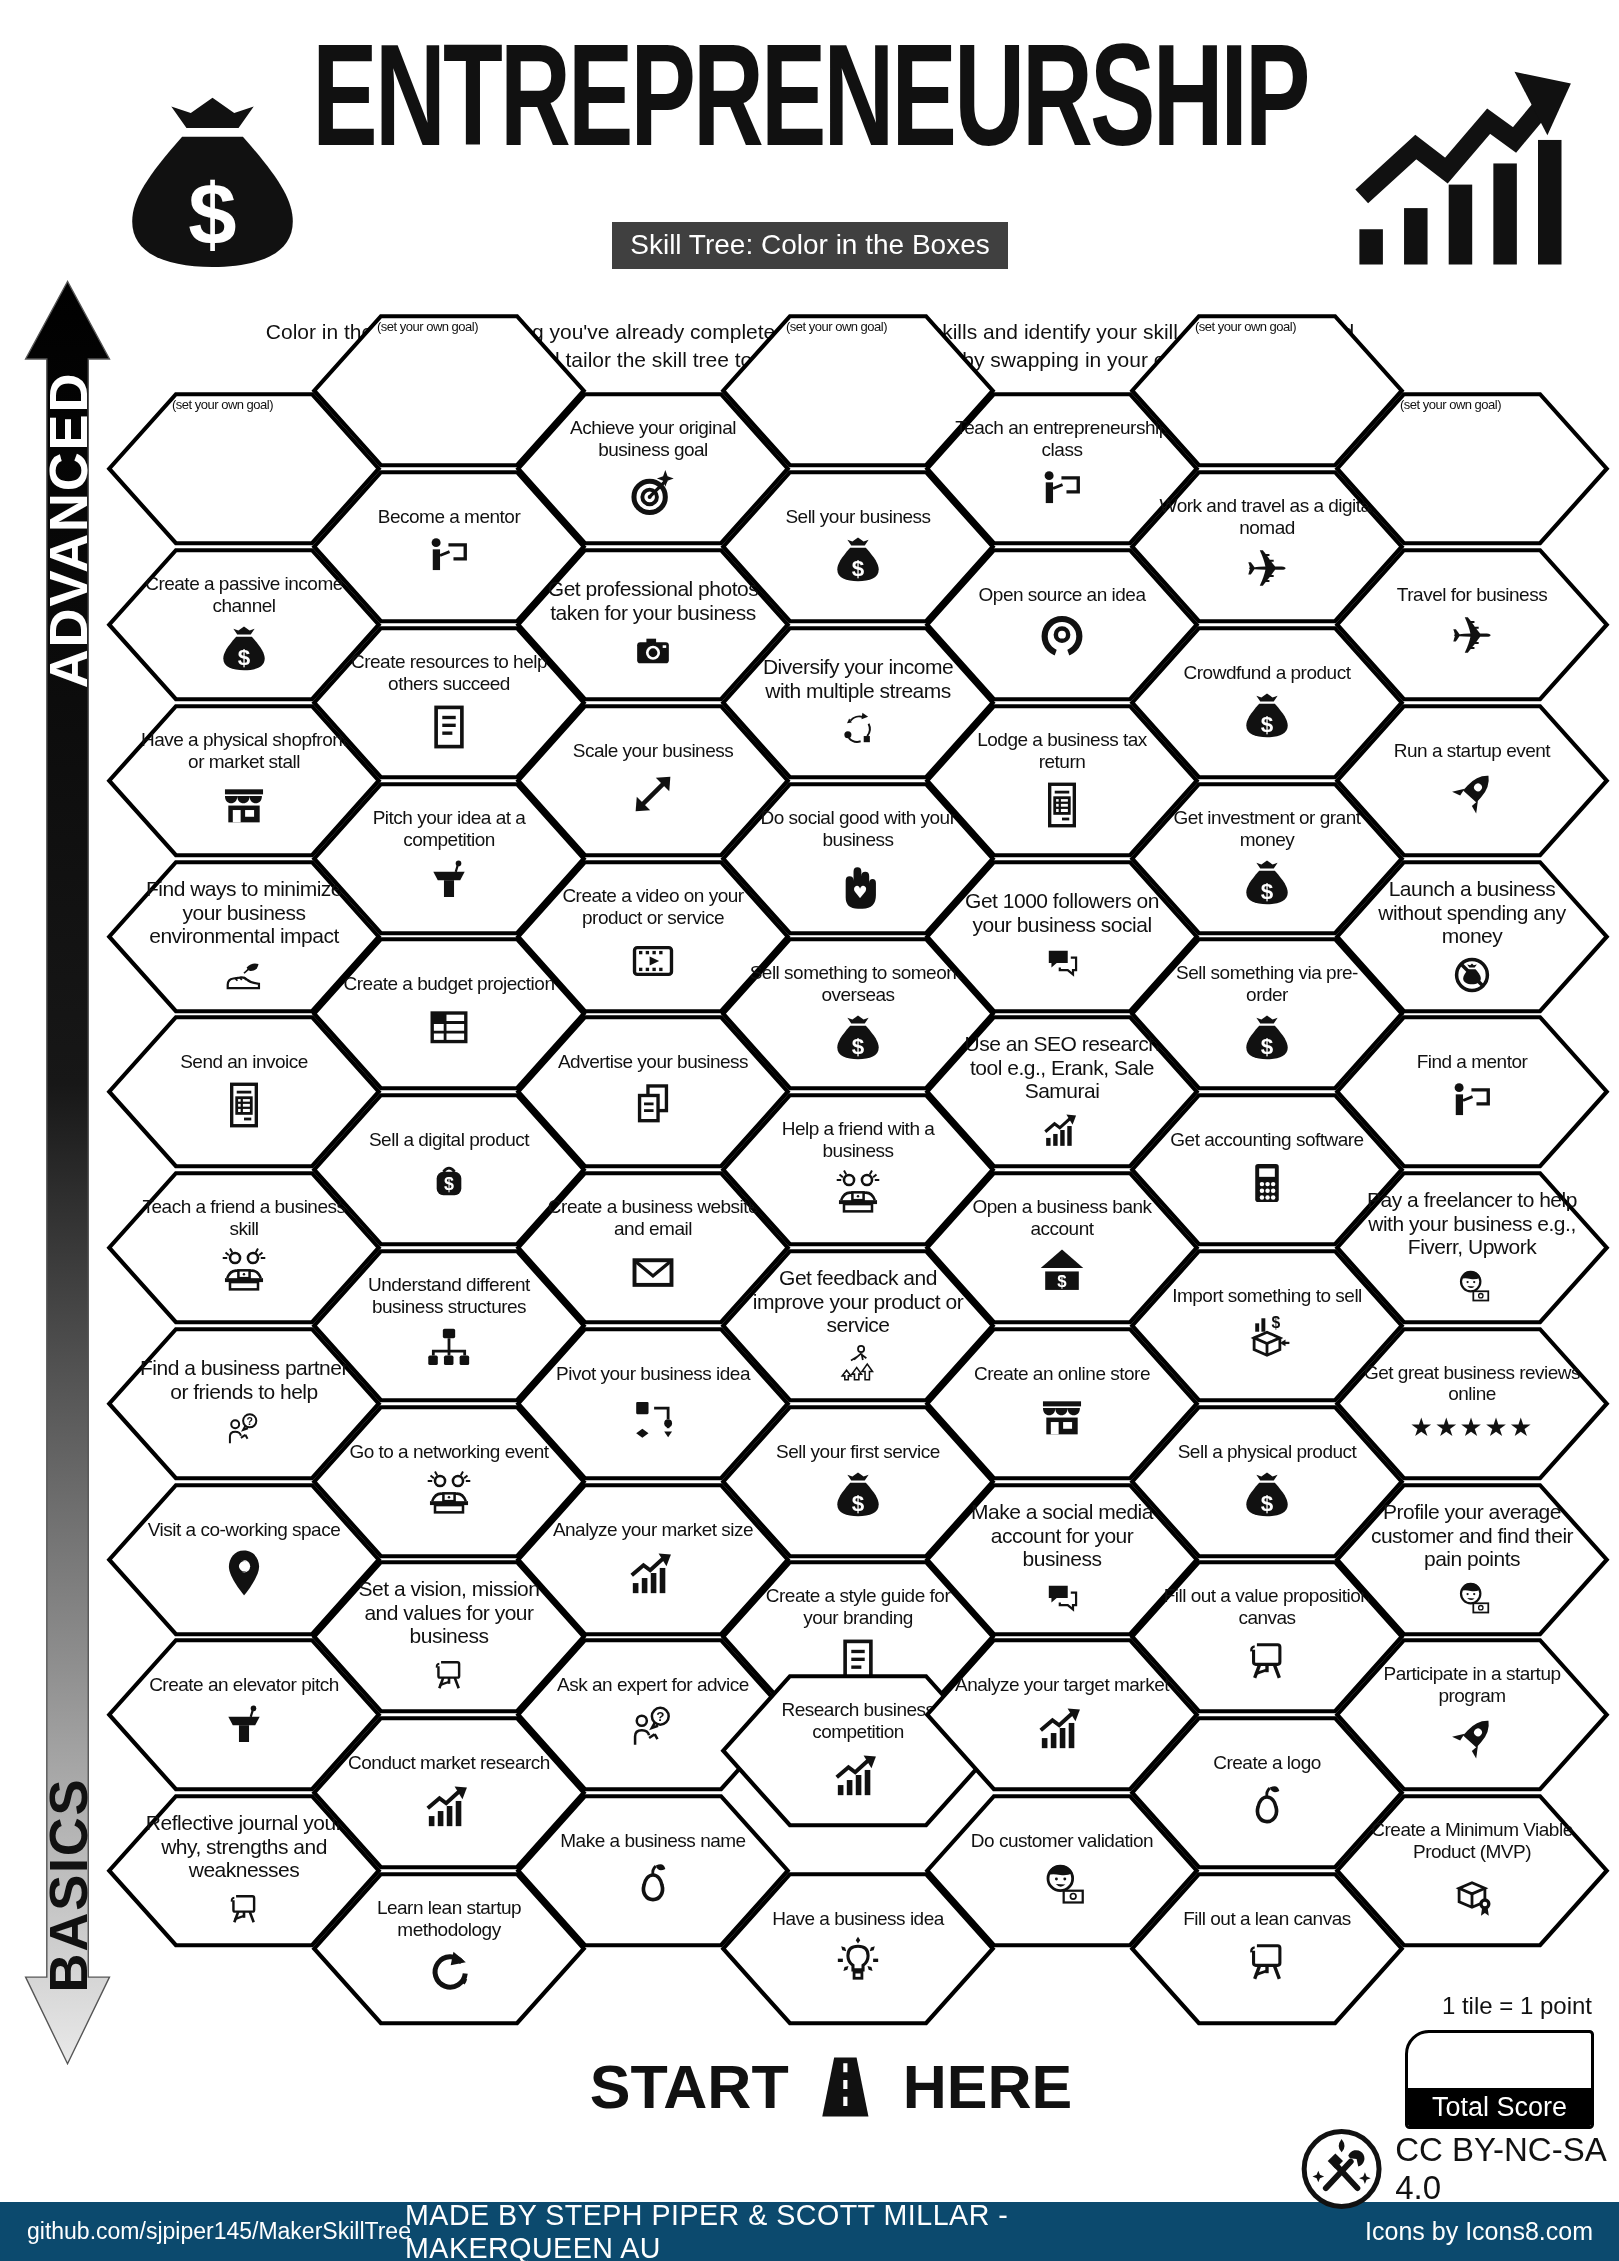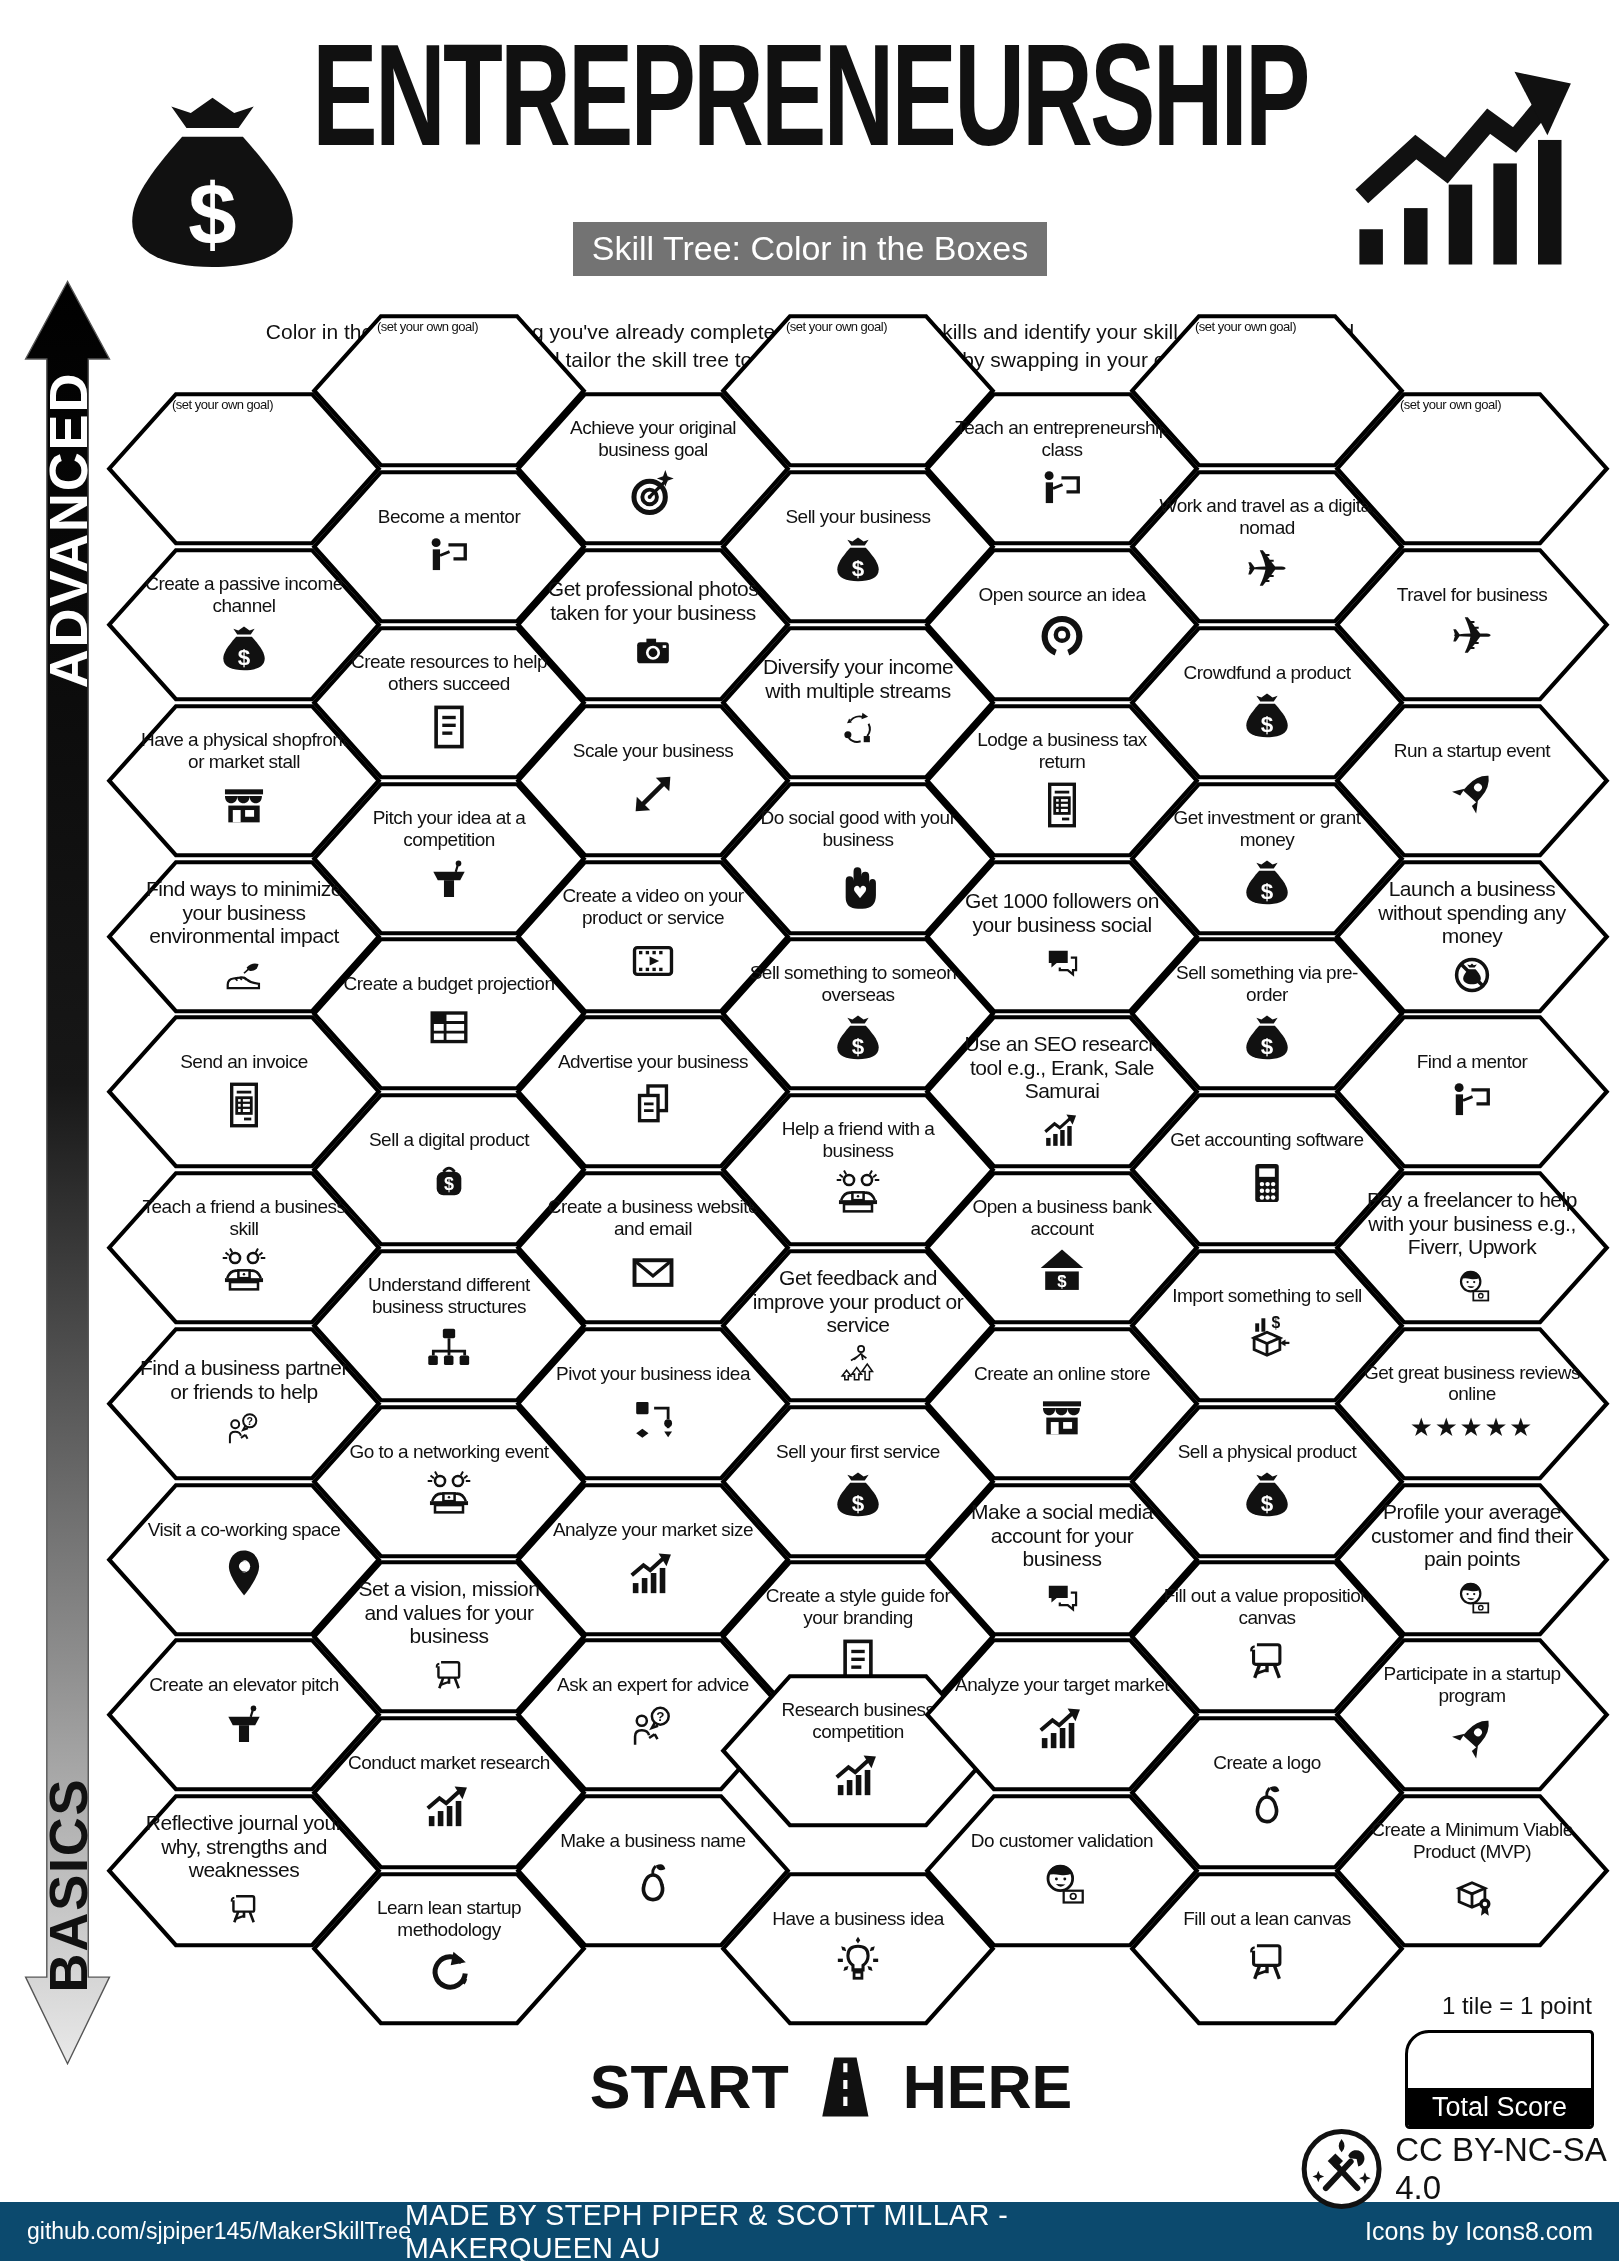--- a/index.html
+++ b/index.html
@@ -5,21 +5,21 @@
   html,body{margin:0;padding:0;background:#fff;}
   body{width:1620px;height:2261px;position:relative;overflow:hidden;
        font-family:"Liberation Sans","DejaVu Sans",sans-serif;color:#111;}
   .page{position:absolute;inset:0;}
   
   .title{position:absolute;left:0;top:12px;width:100%;text-align:center;
          font-size:98px;font-weight:bold;letter-spacing:-2.8px;
          transform:scaleY(1.48);transform-origin:top center;white-space:nowrap;}
   .hdr-icon{position:absolute;}
   .subtitle-wrap{position:absolute;left:0;top:222px;width:100%;text-align:center;}
-  .subtitle{display:inline-block;background:#737373;color:#fff;font-size:34px;
+  .subtitle{display:inline-block;background:#404040;color:#fff;font-size:28px;
             padding:7.4px 18.4px;letter-spacing:0px;}
   .desc{position:absolute;left:257px;top:297px;width:1106px;text-align:center;
         font-size:21px;line-height:1.34;}
   
   .axis-svg{position:absolute;left:18.4px;top:276px;}
   .axis-label{position:absolute;font-weight:bold;white-space:nowrap;letter-spacing:1.8px;}
   .axis-label.adv{left:68px;top:530px;color:#fff;font-size:54px;
        transform:translate(-50%,-50%) rotate(-90deg);}
   .axis-label.bas{left:68px;top:1885px;color:#111;font-size:54px;
        transform:translate(-50%,-50%) rotate(-90deg);}

